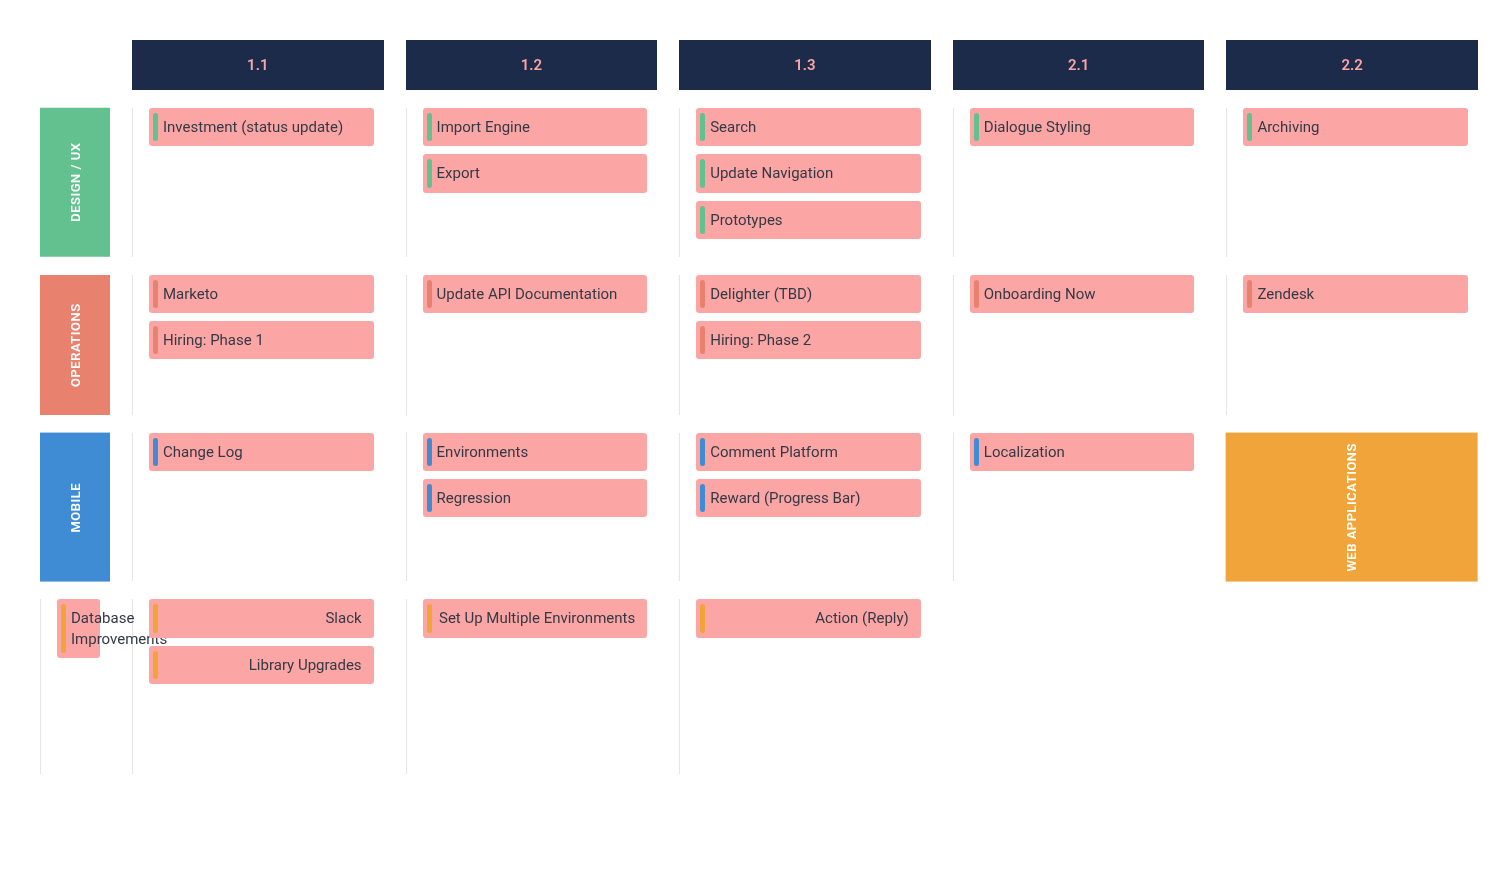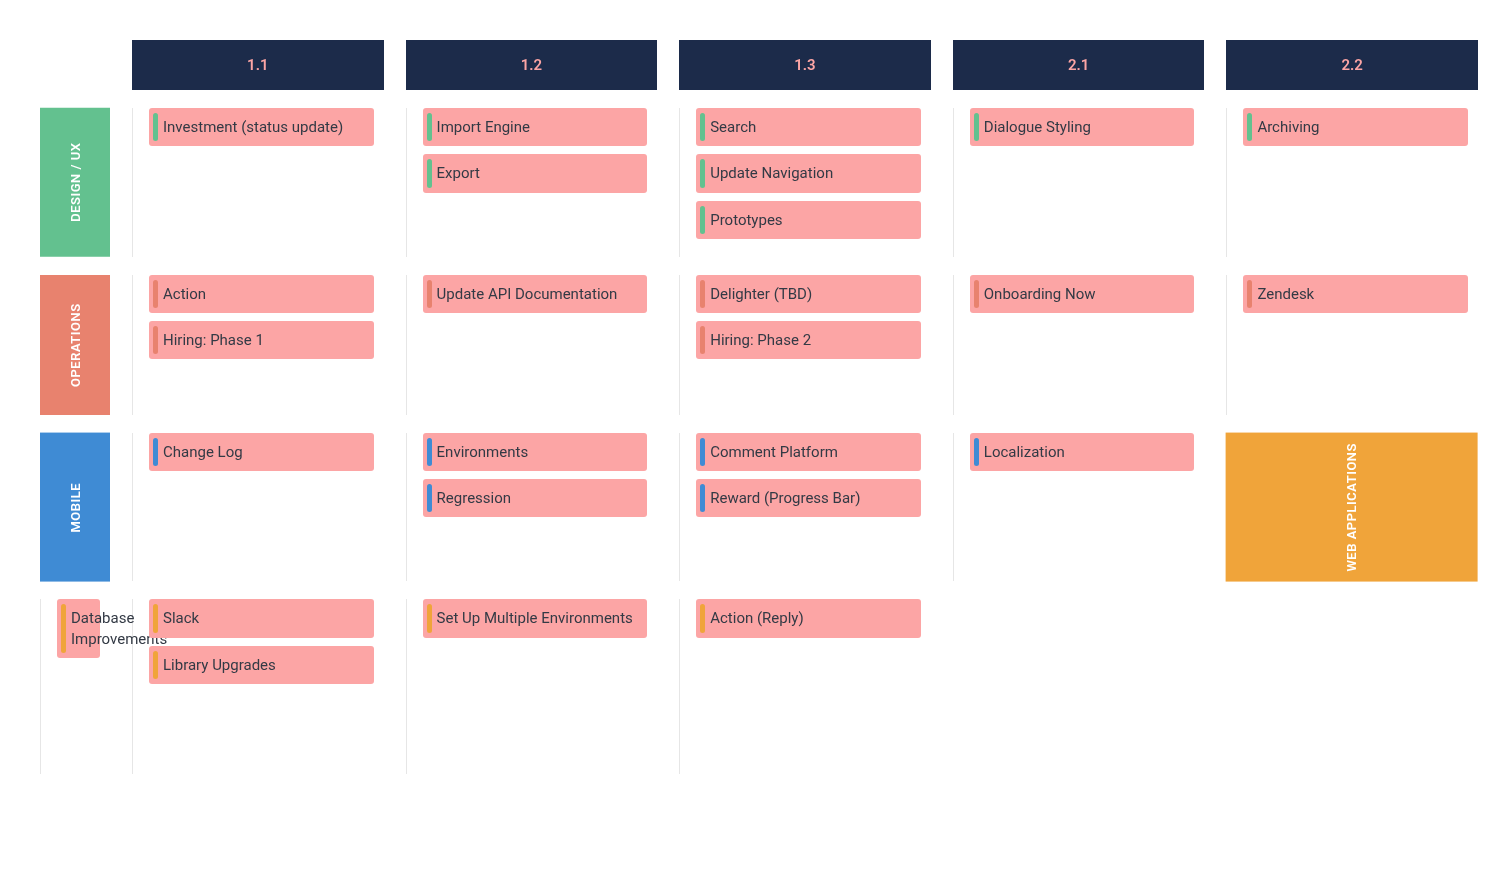--- a/index.html
+++ b/index.html
@@ -40,21 +40,21 @@
   .row-label.green  { background: #63c18f; }
   .row-label.red    { background: #e8826e; }
   .row-label.blue   { background: #3f8bd4; }
   .row-label.orange { background: #f0a43a; }
 
   .cell {
     border-left: 1px solid #e6e6e6;
     padding: 0 10px 10px 16px;
     min-height: 140px;
   }
-  .cell.tall { min-height: 175px; }
+  .cell.tall { min-height: 175px; text-align: right; }
   .card {
     background: #fca5a5;
     border-radius: 3px;
     padding: 9px 12px 9px 14px;
     margin-bottom: 8px;
     font-size: 15px;
     color: #333a45;
     position: relative;
     line-height: 1.35;
   }
@@ -99,21 +99,21 @@
   </div>
   <div class="cell">
     <div class="card green">Dialogue Styling</div>
   </div>
   <div class="cell">
     <div class="card green">Archiving</div>
   </div>
 
   <div class="row-label red">OPERATIONS</div>
   <div class="cell">
-    <div class="card red">Action</div>
+    <div class="card red">Marketo</div>
     <div class="card red">Hiring: Phase 1</div>
   </div>
   <div class="cell">
     <div class="card red">Update API Documentation</div>
   </div>
   <div class="cell">
     <div class="card red">Delighter (TBD)</div>
     <div class="card red">Hiring: Phase 2</div>
   </div>
   <div class="cell">

